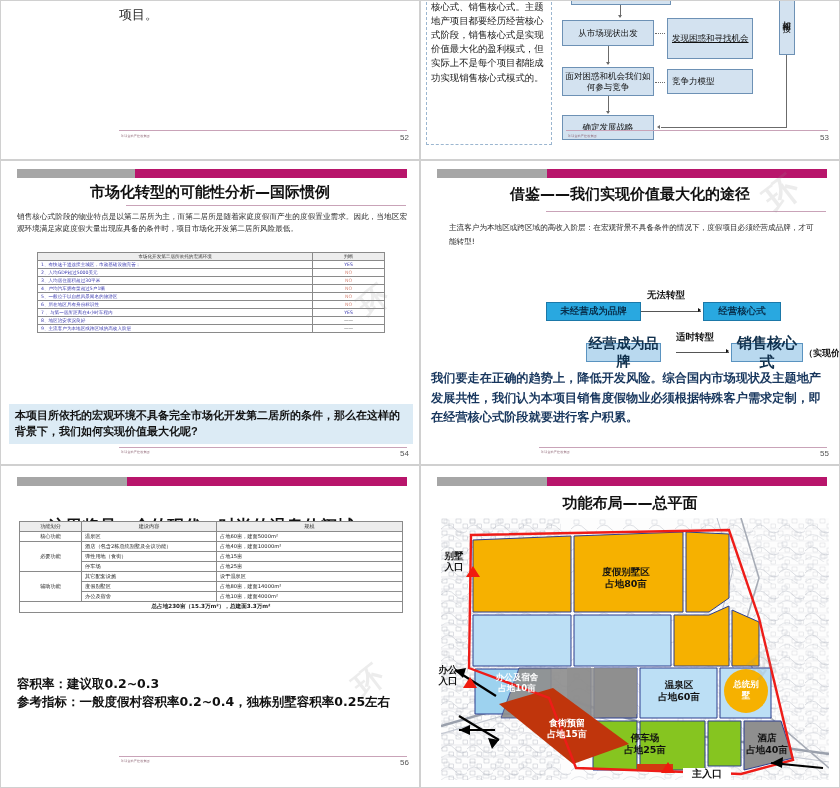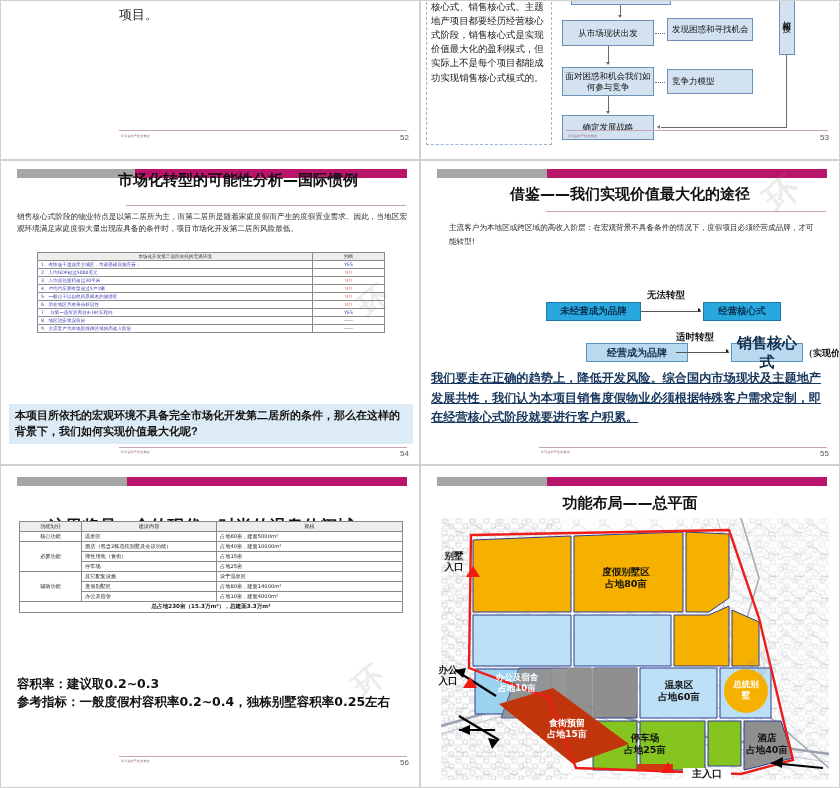--- a/index.html
+++ b/index.html
@@ -140,21 +140,21 @@
 
   <div class="slide">
     <div class="dashbox" style="left:5px; top:-4px; width:126px; height:148px; font-size:9.4px;">核心式、销售核心式。主题地产项目都要经历经营核心式阶段，销售核心式是实现价值最大化的盈利模式，但实际上不是每个项目都能成功实现销售核心式模式的。</div>
 
     <div class="fbox" style="left:150px; top:-12px; width:100px; height:16px; font-size:8px;"></div>
     <div class="conn" style="left:199px; top:4px; width:1px; height:12px;"></div>
     <div class="arrowdn" style="left:197px; top:14px;"></div>
 
     <div class="fbox" style="left:141px; top:19px; width:92px; height:26px; font-size:8.5px;">从市场现状出发</div>
 
-    <div class="fbox" style="left:246px; top:17px; width:86px; height:23px; font-size:8.5px; justify-content:flex-start; padding-left:4px; text-align:left;">发现困惑和寻找机会</div>
+    <div class="fbox" style="left:246px; top:17px; width:86px; height:41px; font-size:8.5px; justify-content:flex-start; padding-left:4px; text-align:left;text-decoration:underline;">发现困惑和寻找机会</div>
     <div class="conn dot" style="left:234px; top:32px; width:10px;"></div>
 
     <div class="conn" style="left:187px; top:45px; width:1px; height:18px;"></div>
     <div class="arrowdn" style="left:185px; top:61px;"></div>
 
     <div class="fbox" style="left:141px; top:66px; width:92px; height:29px; font-size:8.5px;">面对困惑和机会我们如何参与竞争</div>
 
     <div class="fbox" style="left:246px; top:68px; width:86px; height:25px; font-size:8.5px; justify-content:flex-start; padding-left:4px;">竞争力模型</div>
     <div class="conn dot" style="left:234px; top:81px; width:10px;"></div>
 
@@ -171,21 +171,21 @@
     <div class="footer-rule" style="left:145px; top:129px; width:262px;"></div>
     <div class="footer-logo" style="left:147px; top:133px;">环球金地产控股集团</div>
     <div class="pagenum" style="right:10px; top:132px;">53</div>
   </div>
 
   <div class="slide">
     <div class="hdrbar" style="left:16px; top:8px; width:390px;">
       <div class="gray" style="width:118px;"></div>
       <div class="mag"></div>
     </div>
-    <div class="slide-title" style="top:10px; font-size:15px;margin-left:28px;">市场化转型的可能性分析—国际惯例</div>
+    <div class="slide-title" style="top:22px; font-size:15px;">市场化转型的可能性分析—国际惯例</div>
     <div class="title-rule" style="left:125px; top:44px; width:280px;"></div>
 
     <div class="body-para" style="left:16px; top:50px; width:390px; font-size:7.6px; text-align:justify;">销售核心式阶段的物业特点是以第二居所为主，而第二居所是随着家庭度假而产生的度假置业需求。因此，当地区宏观环境满足家庭度假大量出现应具备的条件时，项目市场化开发第二居所风险最低。</div>
 
     <table class="ppt t54" style="left:36px; top:91px; width:348px;">
       <thead>
         <tr>
           <th>市场化开发第二居所依托的宏观环境</th>
           <th style="width:72px;">判断</th>
         </tr>
@@ -247,28 +247,28 @@
     <div class="title-rule" style="left:125px; top:50px; width:280px;"></div>
 
     <div class="body-para" style="left:28px; top:60px; width:368px; font-size:7.6px; line-height:1.9;">主流客户为本地区或跨区域的高收入阶层：在宏观背景不具备条件的情况下，度假项目必须经营成品牌，才可能转型!</div>
 
     <div class="cbox cyan" style="left:125px; top:141px; width:95px; height:19px; font-size:9.5px;">未经营成为品牌</div>
     <div class="h-line" style="left:220px; top:150px; width:60px;"></div>
     <div class="arrow-lbl" style="left:226px; top:128px; font-size:9.5px;">无法转型</div>
     <div class="arrowrt" style="left:277px; top:147px; border-left-color:#111;"></div>
     <div class="cbox cyan" style="left:282px; top:141px; width:78px; height:19px; font-size:9.5px;">经营核心式</div>
 
-    <div class="cbox lite" style="left:165px; top:182px; width:102px; height:19px; font-size:10px;">经营成为品牌</div>
+    <div class="cbox lite" style="left:165px; top:182px; width:75px; height:19px; font-size:14px;">经营成为品牌</div>
     <div class="h-line" style="left:255px; top:191px; width:53px;"></div>
     <div class="arrow-lbl" style="left:255px; top:170px; font-size:9.5px;">适时转型</div>
     <div class="arrowrt" style="left:305px; top:188px; border-left-color:#111;"></div>
     <div class="cbox lite" style="left:310px; top:182px; width:72px; height:19px; font-size:15px;">销售核心式</div>
     <div class="note-txt" style="left:383px; top:186px; font-size:9px; white-space:nowrap;">（实现价值最大化）</div>
 
-    <div class="blue-para body-para" style="left:10px; top:208px; width:402px; font-size:12.2px; line-height:1.6;text-decoration:underline;">我们要走在正确的趋势上，降低开发风险。综合国内市场现状及主题地产发展共性，我们认为本项目销售度假物业必须根据特殊客户需求定制，即在经营核心式阶段就要进行客户积累。</div>
+    <div class="blue-para body-para" style="left:10px; top:208px; width:402px; font-size:12.2px; line-height:1.6;">我们要走在正确的趋势上，降低开发风险。综合国内市场现状及主题地产发展共性，我们认为本项目销售度假物业必须根据特殊客户需求定制，即在经营核心式阶段就要进行客户积累。</div>
 
     <div class="footer-rule" style="left:118px; top:286px; width:288px;"></div>
     <div class="footer-logo" style="left:120px; top:289px;">环球金地产控股集团</div>
     <div class="pagenum" style="right:10px; top:288px;">55</div>
     <div class="watermark" style="right:40px; top:10px; font-size:34px;">环</div>
   </div>
 
   <div class="slide">
     <div class="hdrbar" style="left:16px; top:11px; width:390px;">
       <div class="gray" style="width:110px;"></div>

